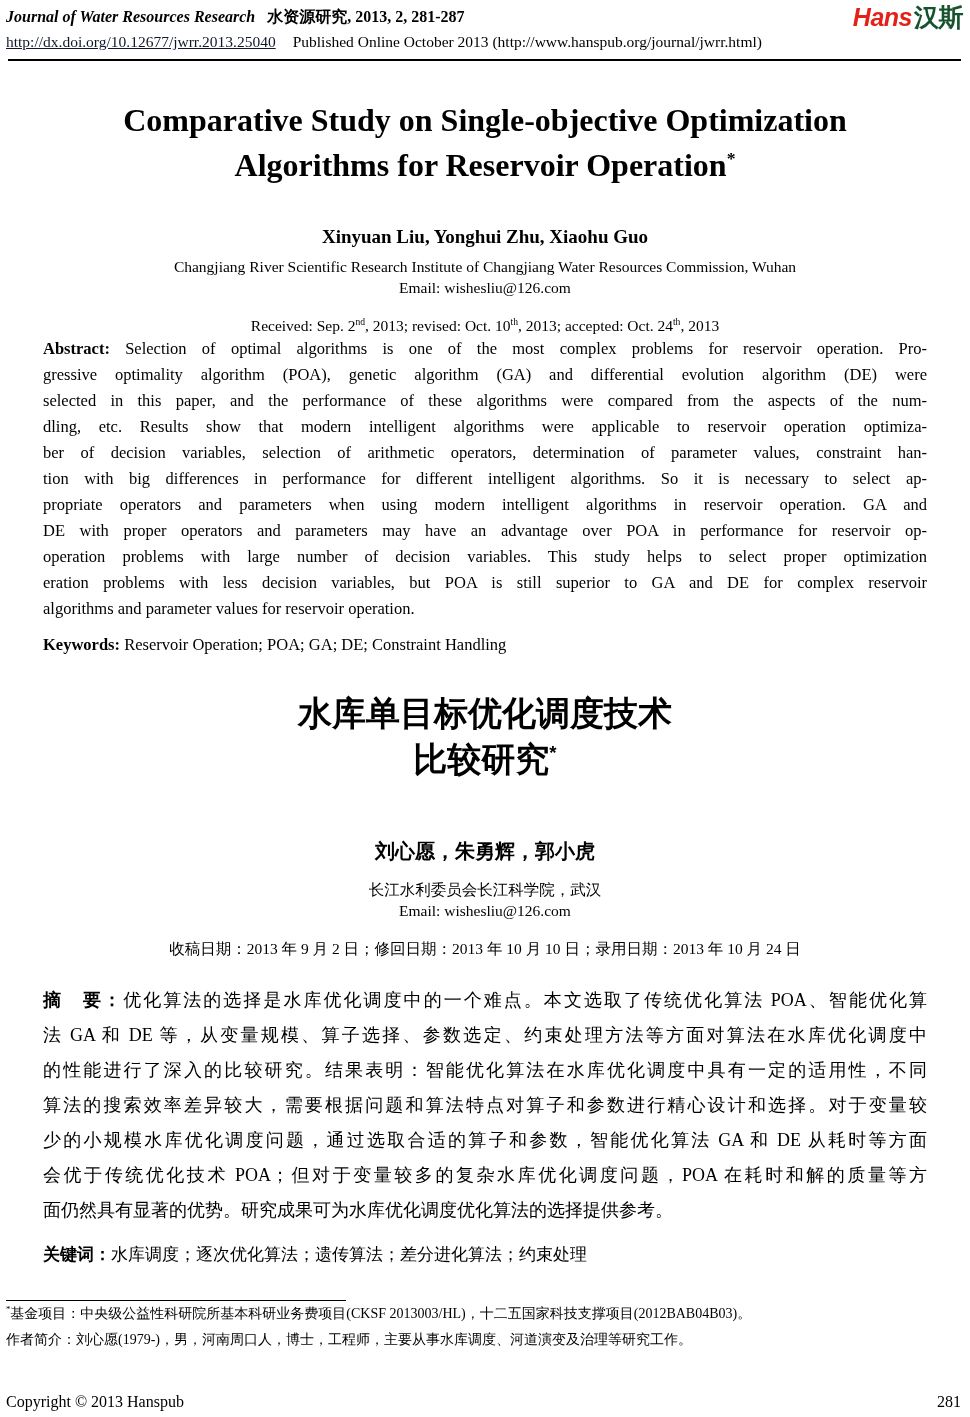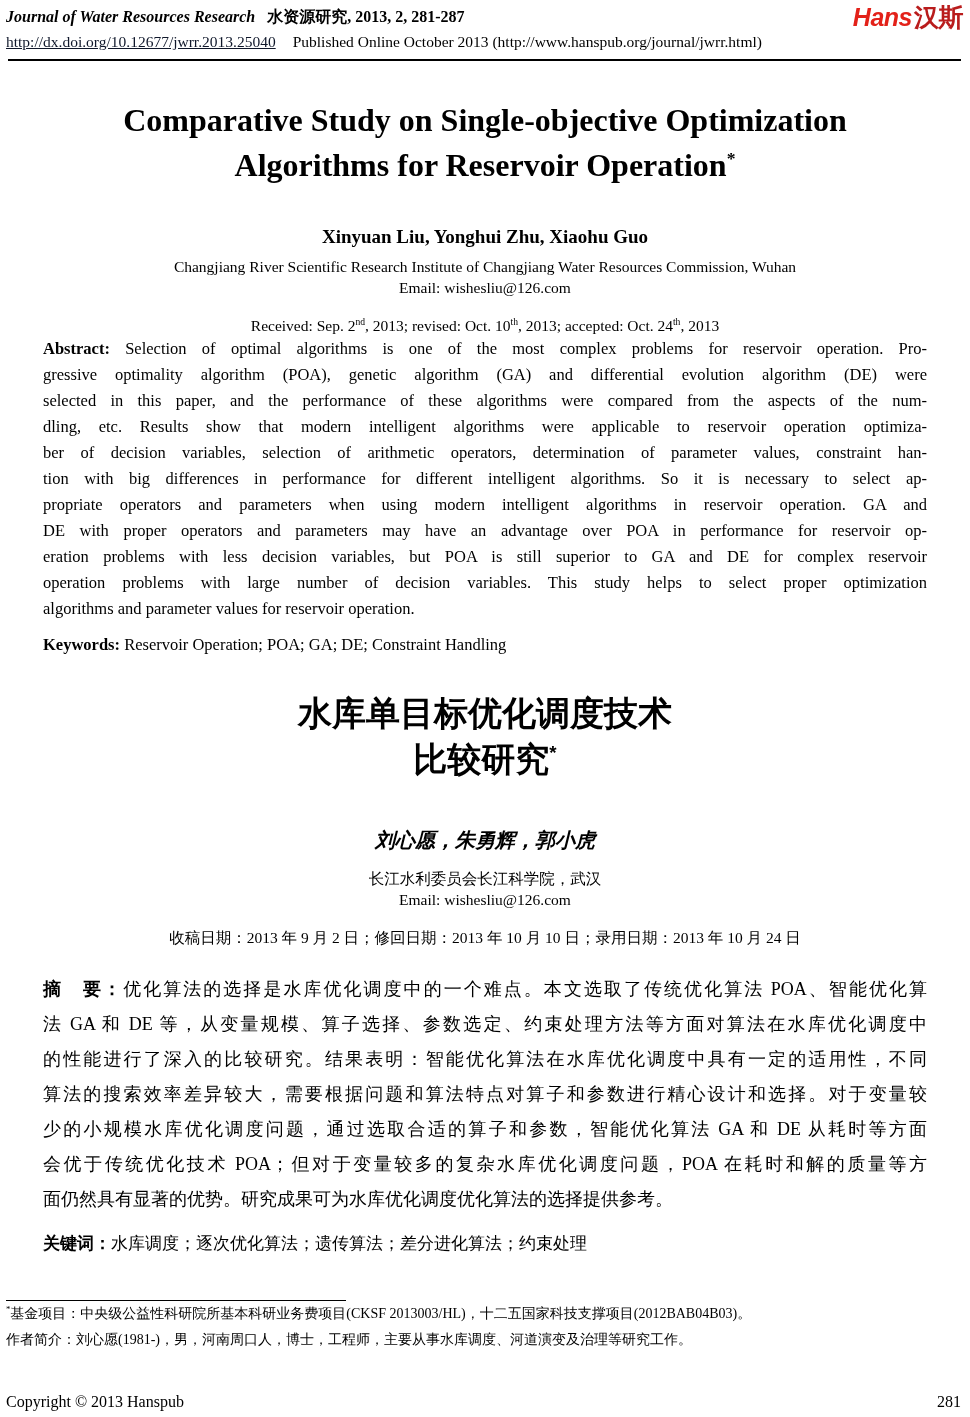--- a/index.html
+++ b/index.html
@@ -11,21 +11,21 @@
   }
   .page { position:relative; width:970px; height:1417px; overflow:hidden; background:#fff; }
 
   
   .hdr { position:relative; padding:7px 7px 0 6px; }
   .hdr-line1 { font-size:16px; font-weight:bold; }
   .j-en { font-style:italic; }
   .j-zh { margin-left:8px; }
   .logo { position:absolute; top:1px; right:7px; font-family:"Liberation Sans","DejaVu Sans",sans-serif; font-weight:bold; font-size:25px; letter-spacing:-0.5px; }
   .logo-hans { color:#e32119; font-style:italic; }
-  .logo-zh { color:#b91c1c; margin-left:2px; }
+  .logo-zh { color:#14532d; margin-left:2px; }
   .hdr-line2 { margin-top:5px; font-size:15.5px; }
   .doi { color:#0f172a; text-decoration:underline; cursor:pointer; }
   .published { margin-left:17px; }
   .hdr-rule { border:none; border-top:2px solid #000; margin:8px 2px 0 2px; }
 
   
   .content { margin:0 43px; }
 
   .title-en { margin-top:37px; text-align:center; font-size:32px; line-height:45px; font-weight:bold; }
   .title-en sup, .title-zh sup { font-size:55%; vertical-align:super; line-height:0; }
@@ -36,21 +36,21 @@
   sup.small { font-size:62%; vertical-align:super; line-height:0; }
 
   .abstract-en { font-size:16.5px; line-height:26px; }
   .jl { text-align:justify; text-align-last:justify; }
   .jl.last { text-align:justify; text-align-last:left; }
   .b { font-weight:bold; }
 
   .keywords-en { margin-top:10px; font-size:16.5px; line-height:26px; }
 
   .title-zh { margin-top:32px; text-align:center; font-family:"Liberation Sans","DejaVu Sans",sans-serif; font-weight:bold; font-size:34px; line-height:46px; }
-  .authors-zh { margin-top:44px; text-align:center; font-size:20px; font-weight:bold; font-style:italic; line-height:28px; }
+  .authors-zh { margin-top:55px; text-align:center; font-size:20px; font-weight:bold; line-height:28px; }
   .affil-zh { margin-top:14px; text-align:center; font-size:15.5px; line-height:21px; }
   .dates-zh { margin-top:17px; text-align:center; font-size:15.5px; line-height:21px; }
 
   .abstract-zh { margin-top:24px; font-size:18px; line-height:35px; }
   .zh-label { font-family:"Liberation Sans","DejaVu Sans",sans-serif; font-weight:bold; }
   .keywords-zh { margin-top:14px; font-size:17px; line-height:26px; }
 
   
   .footnotes { position:absolute; left:6px; right:0; top:1300px; font-size:14px; line-height:26px; }
   .fn-rule { width:340px; border-top:1.5px solid #000; }
@@ -98,22 +98,22 @@
 
     <div class="abstract-en">
       <div class="jl"><span class="b">Abstract:</span> <span>Selection of optimal algorithms is one of the most complex problems for reservoir operation. Pro-</span></div>
       <div class="jl">gressive optimality algorithm (POA), genetic algorithm (GA) and differential evolution algorithm (DE) were</div>
       <div class="jl">selected in this paper, and the performance of these algorithms were compared from the aspects of the num-</div>
       <div class="jl">dling, etc. Results show that modern intelligent algorithms were applicable to reservoir operation optimiza-</div>
       <div class="jl">ber of decision variables, selection of arithmetic operators, determination of parameter values, constraint han-</div>
       <div class="jl">tion with big differences in performance for different intelligent algorithms. So it is necessary to select ap-</div>
       <div class="jl">propriate operators and parameters when using modern intelligent algorithms in reservoir operation. GA and</div>
       <div class="jl">DE with proper operators and parameters may have an advantage over POA in performance for reservoir op-</div>
+      <div class="jl">operation problems with large number of decision variables. This study helps to select proper optimization</div>
       <div class="jl">eration problems with less decision variables, but POA is still superior to GA and DE for complex reservoir</div>
-      <div class="jl">operation problems with large number of decision variables. This study helps to select proper optimization</div>
       <div class="jl last">algorithms and parameter values for reservoir operation.</div>
     </div>
 
     <div class="keywords-en">
       <span class="b">Keywords:</span> <span>Reservoir Operation; POA; GA; DE; Constraint Handling</span>
     </div>
 
     <h2 class="title-zh">
       <span>水库单目标优化调度技术</span><br>
       <span>比较研究</span><sup>*</sup>
@@ -140,21 +140,21 @@
 
     <div class="keywords-zh">
       <span class="zh-label">关键词：</span><span>水库调度；逐次优化算法；遗传算法；差分进化算法；约束处理</span>
     </div>
 
   </div>
 
   <div class="footnotes">
     <div class="fn-rule"></div>
     <div class="fn-line"><sup class="small">*</sup><span>基金项目：中央级公益性科研院所基本科研业务费项目(CKSF 2013003/HL)，十二五国家科技支撑项目(2012BAB04B03)。</span></div>
-    <div class="fn-line">作者简介：刘心愿(1981-)，男，河南周口人，博士，工程师，主要从事水库调度、河道演变及治理等研究工作。</div>
+    <div class="fn-line">作者简介：刘心愿(1979-)，男，河南周口人，博士，工程师，主要从事水库调度、河道演变及治理等研究工作。</div>
   </div>
 
   <div class="page-footer">
     <span>Copyright © 2013 Hanspub</span>
     <span>281</span>
   </div>
 
 </div>
 
 </body></html>

